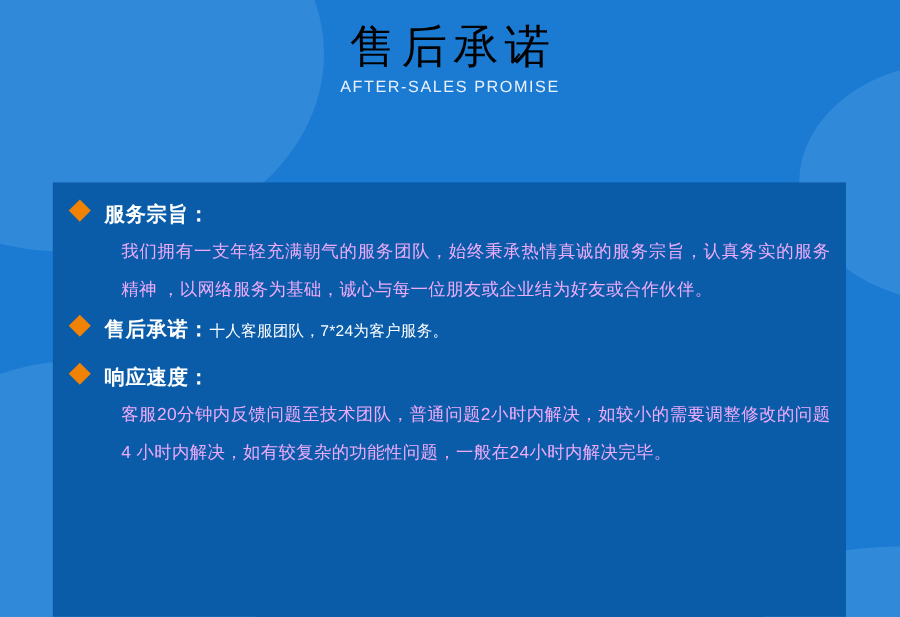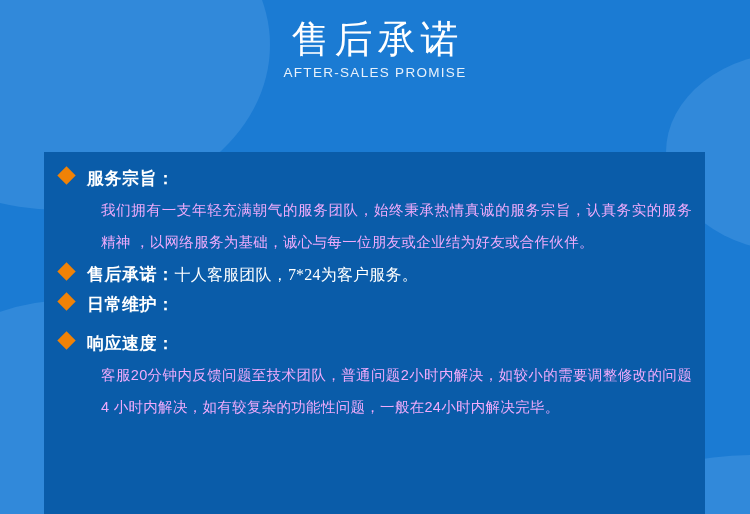--- a/index.html
+++ b/index.html
@@ -59,21 +59,21 @@
     left: 0;
     top: 16px;
     width: 750px;
     text-align: center;
     z-index: 3;
   }
   #title-cn {
     font-size: 38px;
     line-height: 46px;
     letter-spacing: 5px;
-    color: #ffffff;
+    color: #000000;
     font-weight: normal;
     font-family: "DejaVu Serif", "Liberation Serif", serif;
     margin: 0;
     padding: 0;
     text-indent: 5px;
   }
   #title-en {
     font-size: 13.5px;
     line-height: 18px;
     letter-spacing: 1.3px;
@@ -120,26 +120,25 @@
     top: -2px;
   }
   .sec-title {
     font-size: 17px;
     font-weight: bold;
     color: #ffffff;
     letter-spacing: 0.5px;
     white-space: nowrap;
   }
   .sec-inline {
-    font-size: 16px;
+    font-size: 13px;
     font-weight: normal;
     color: #ffffff;
     letter-spacing: 0.2px;
     white-space: nowrap;
-    font-family: Liberation Serif, serif;
   }
 
   .sec-body {
     font-size: 14.5px;
     color: #f0abfc;
     line-height: 32px;
     letter-spacing: 0.3px;
     margin: 0;
     padding: 0 0 0 41px;
     text-align: justify;
@@ -178,25 +177,20 @@
 
     <div class="section">
       <div class="sec-head">
         <span class="bullet"></span>
         <span class="sec-title">售后承诺：</span>
         <span class="sec-inline">十人客服团队，7*24为客户服务。</span>
       </div>
     </div>
 
     <div class="section">
-      <div class="sec-head">
-        <span class="bullet"></span>
-        <span class="sec-title">日常维护：</span>
-        <span class="sec-inline"></span>
-      </div>
     </div>
 
     <div class="gap-med"></div>
 
     <div class="section">
       <div class="sec-head">
         <span class="bullet"></span>
         <span class="sec-title">响应速度：</span>
         <span class="sec-inline"></span>
       </div>

